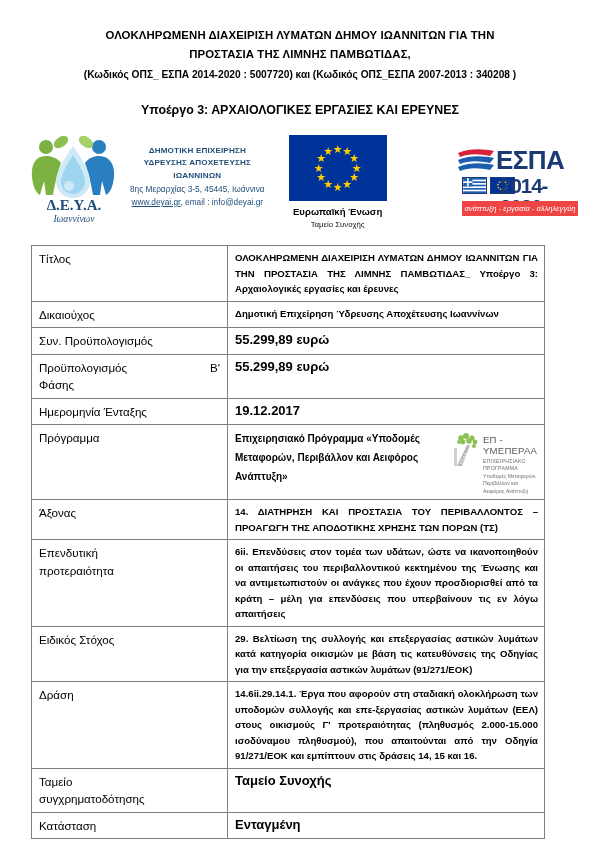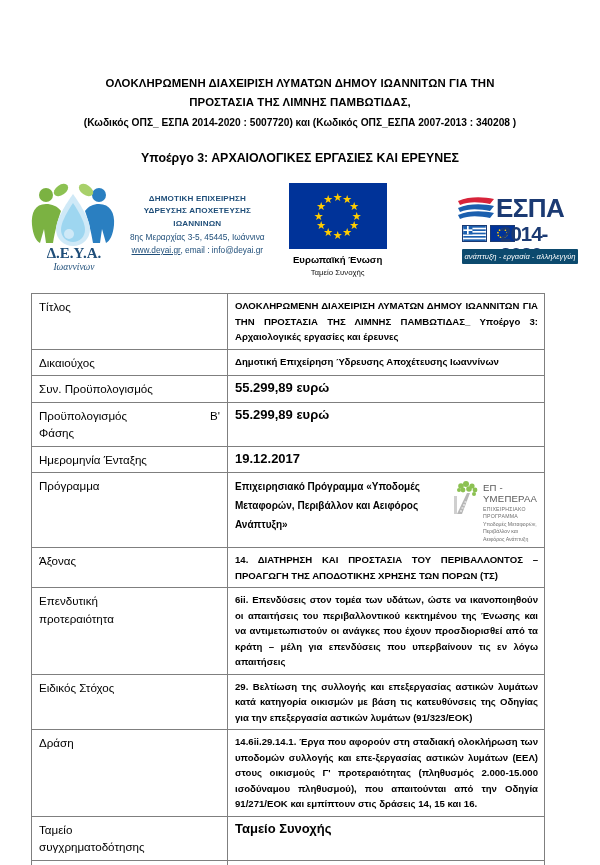--- a/index.html
+++ b/index.html
@@ -14,21 +14,20 @@
     font-family: "Liberation Sans", "DejaVu Sans", sans-serif;
     color: #000000;
     overflow: hidden;
     position: relative;
   }
 
   
   .header-block {
     padding: 26px 34px 0 34px;
     text-align: center;
-    margin-top: 48px;
   }
   .title-line {
     font-weight: bold;
     font-size: 11.4px;
     line-height: 19px;
     letter-spacing: .1px;
     white-space: nowrap;
   }
   .code-line {
     font-weight: bold;
@@ -158,21 +157,21 @@
     font-size: 20.5px;
     line-height: 21px;
     letter-spacing: -1px;
     color: #1b3a73;
   }
   .espa-slogan {
     position: absolute;
     left: 8px; top: 54px;
     width: 116px;
     height: 15px;
-    background: #0c4a6e;
+    background: #ef4444;
     color: #ffffff;
     font-size: 7.6px;
     font-style: italic;
     line-height: 15px;
     text-align: center;
     border-radius: 1px;
     box-sizing: border-box;
   }
   .espa-gr-flag {
     position: absolute;
@@ -471,21 +470,21 @@
           <span class="kb">Επενδυτική</span>
           <span class="kb">προτεραιότητα</span>
         </td>
         <td class="v just">6ii. Επενδύσεις στον τομέα των υδάτων, ώστε να ικανοποιηθούν οι απαιτήσεις του περιβαλλοντικού κεκτημένου της Ένωσης και να αντιμετωπιστούν οι ανάγκες που έχουν προσδιορισθεί από τα κράτη – μέλη για επενδύσεις που υπερβαίνουν τις εν λόγω απαιτήσεις</td>
       </tr>
 
       <tr>
         <td class="k">
           <span class="kb">Ειδικός Στόχος</span>
         </td>
-        <td class="v just">29. Βελτίωση της συλλογής και επεξεργασίας αστικών λυμάτων κατά κατηγορία οικισμών με βάση τις κατευθύνσεις της Οδηγίας για την επεξεργασία αστικών λυμάτων (91/323/ΕΟΚ)</td>
+        <td class="v just">29. Βελτίωση της συλλογής και επεξεργασίας αστικών λυμάτων κατά κατηγορία οικισμών με βάση τις κατευθύνσεις της Οδηγίας για την επεξεργασία αστικών λυμάτων (91/271/ΕΟΚ)</td>
       </tr>
 
       <tr>
         <td class="k">
           <span class="kb">Δράση</span>
         </td>
         <td class="v just">14.6ii.29.14.1. Έργα που αφορούν στη σταδιακή ολοκλήρωση των υποδομών συλλογής και επε-ξεργασίας αστικών λυμάτων (ΕΕΛ) στους οικισμούς Γ' προτεραιότητας (πληθυσμός 2.000-15.000 ισοδύναμου πληθυσμού), που απαιτούνται από την Οδηγία 91/271/ΕΟΚ και εμπίπτουν στις δράσεις 14, 15 και 16.</td>
       </tr>
 
       <tr>

